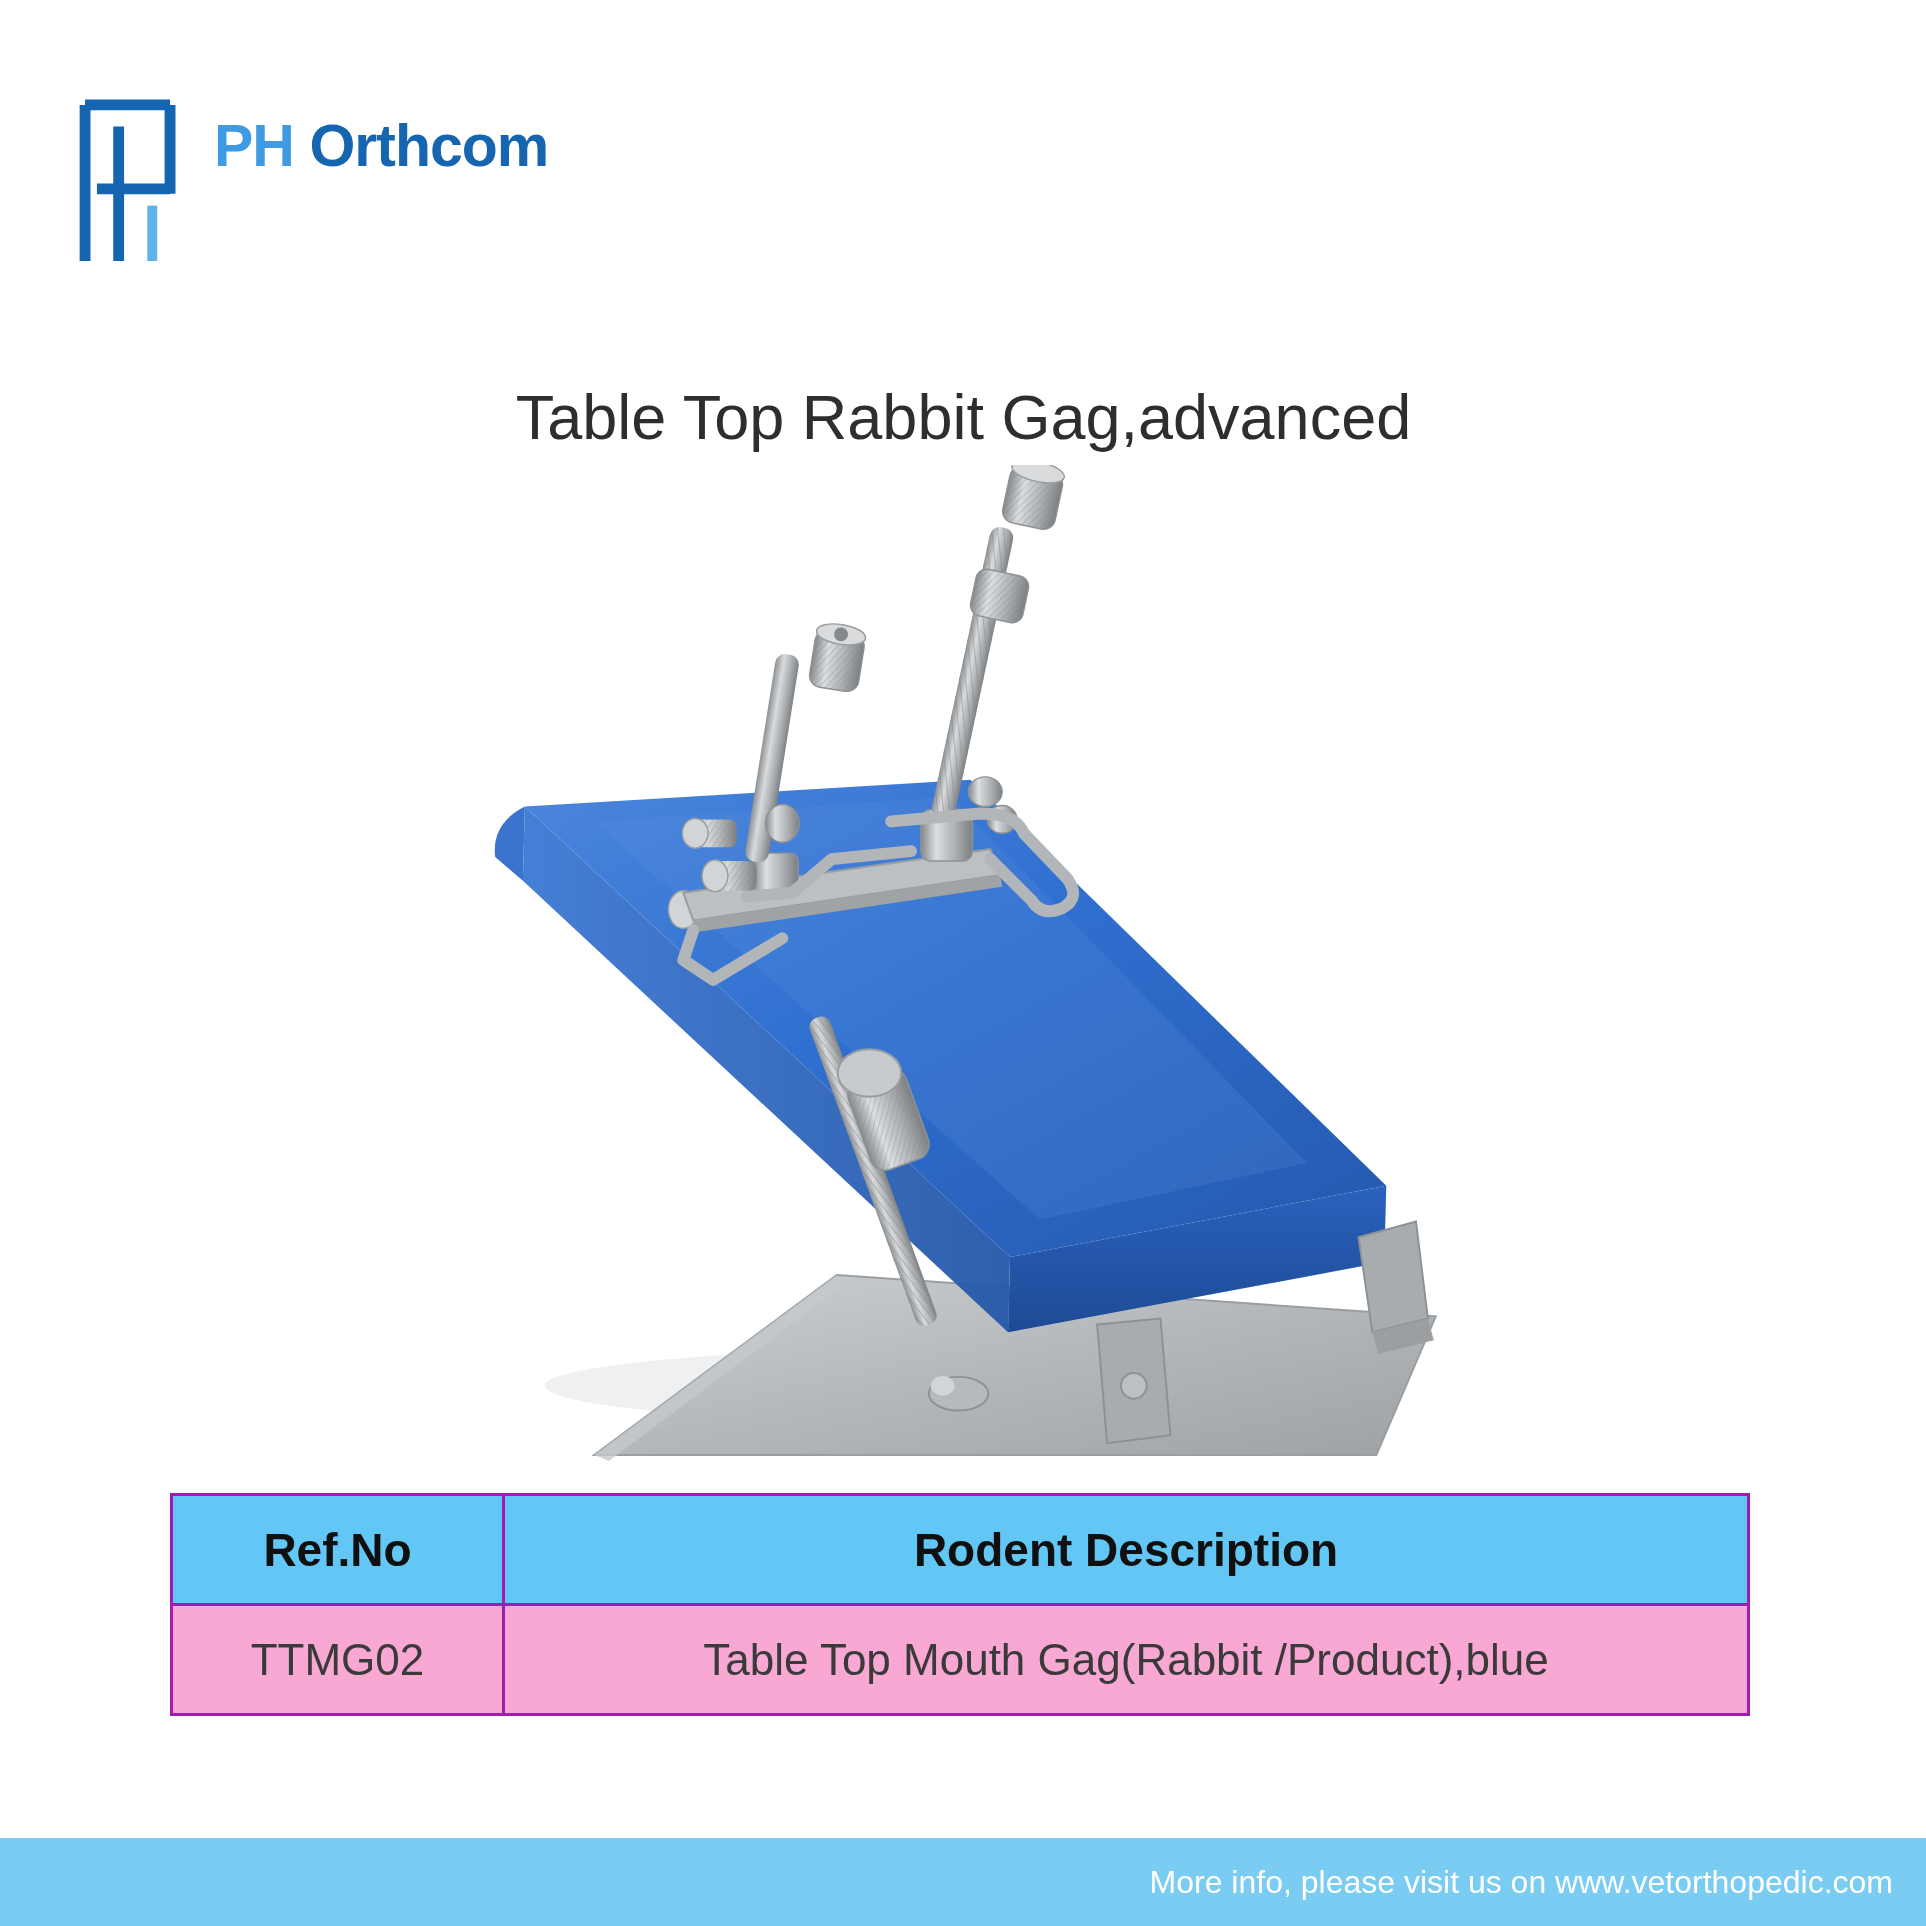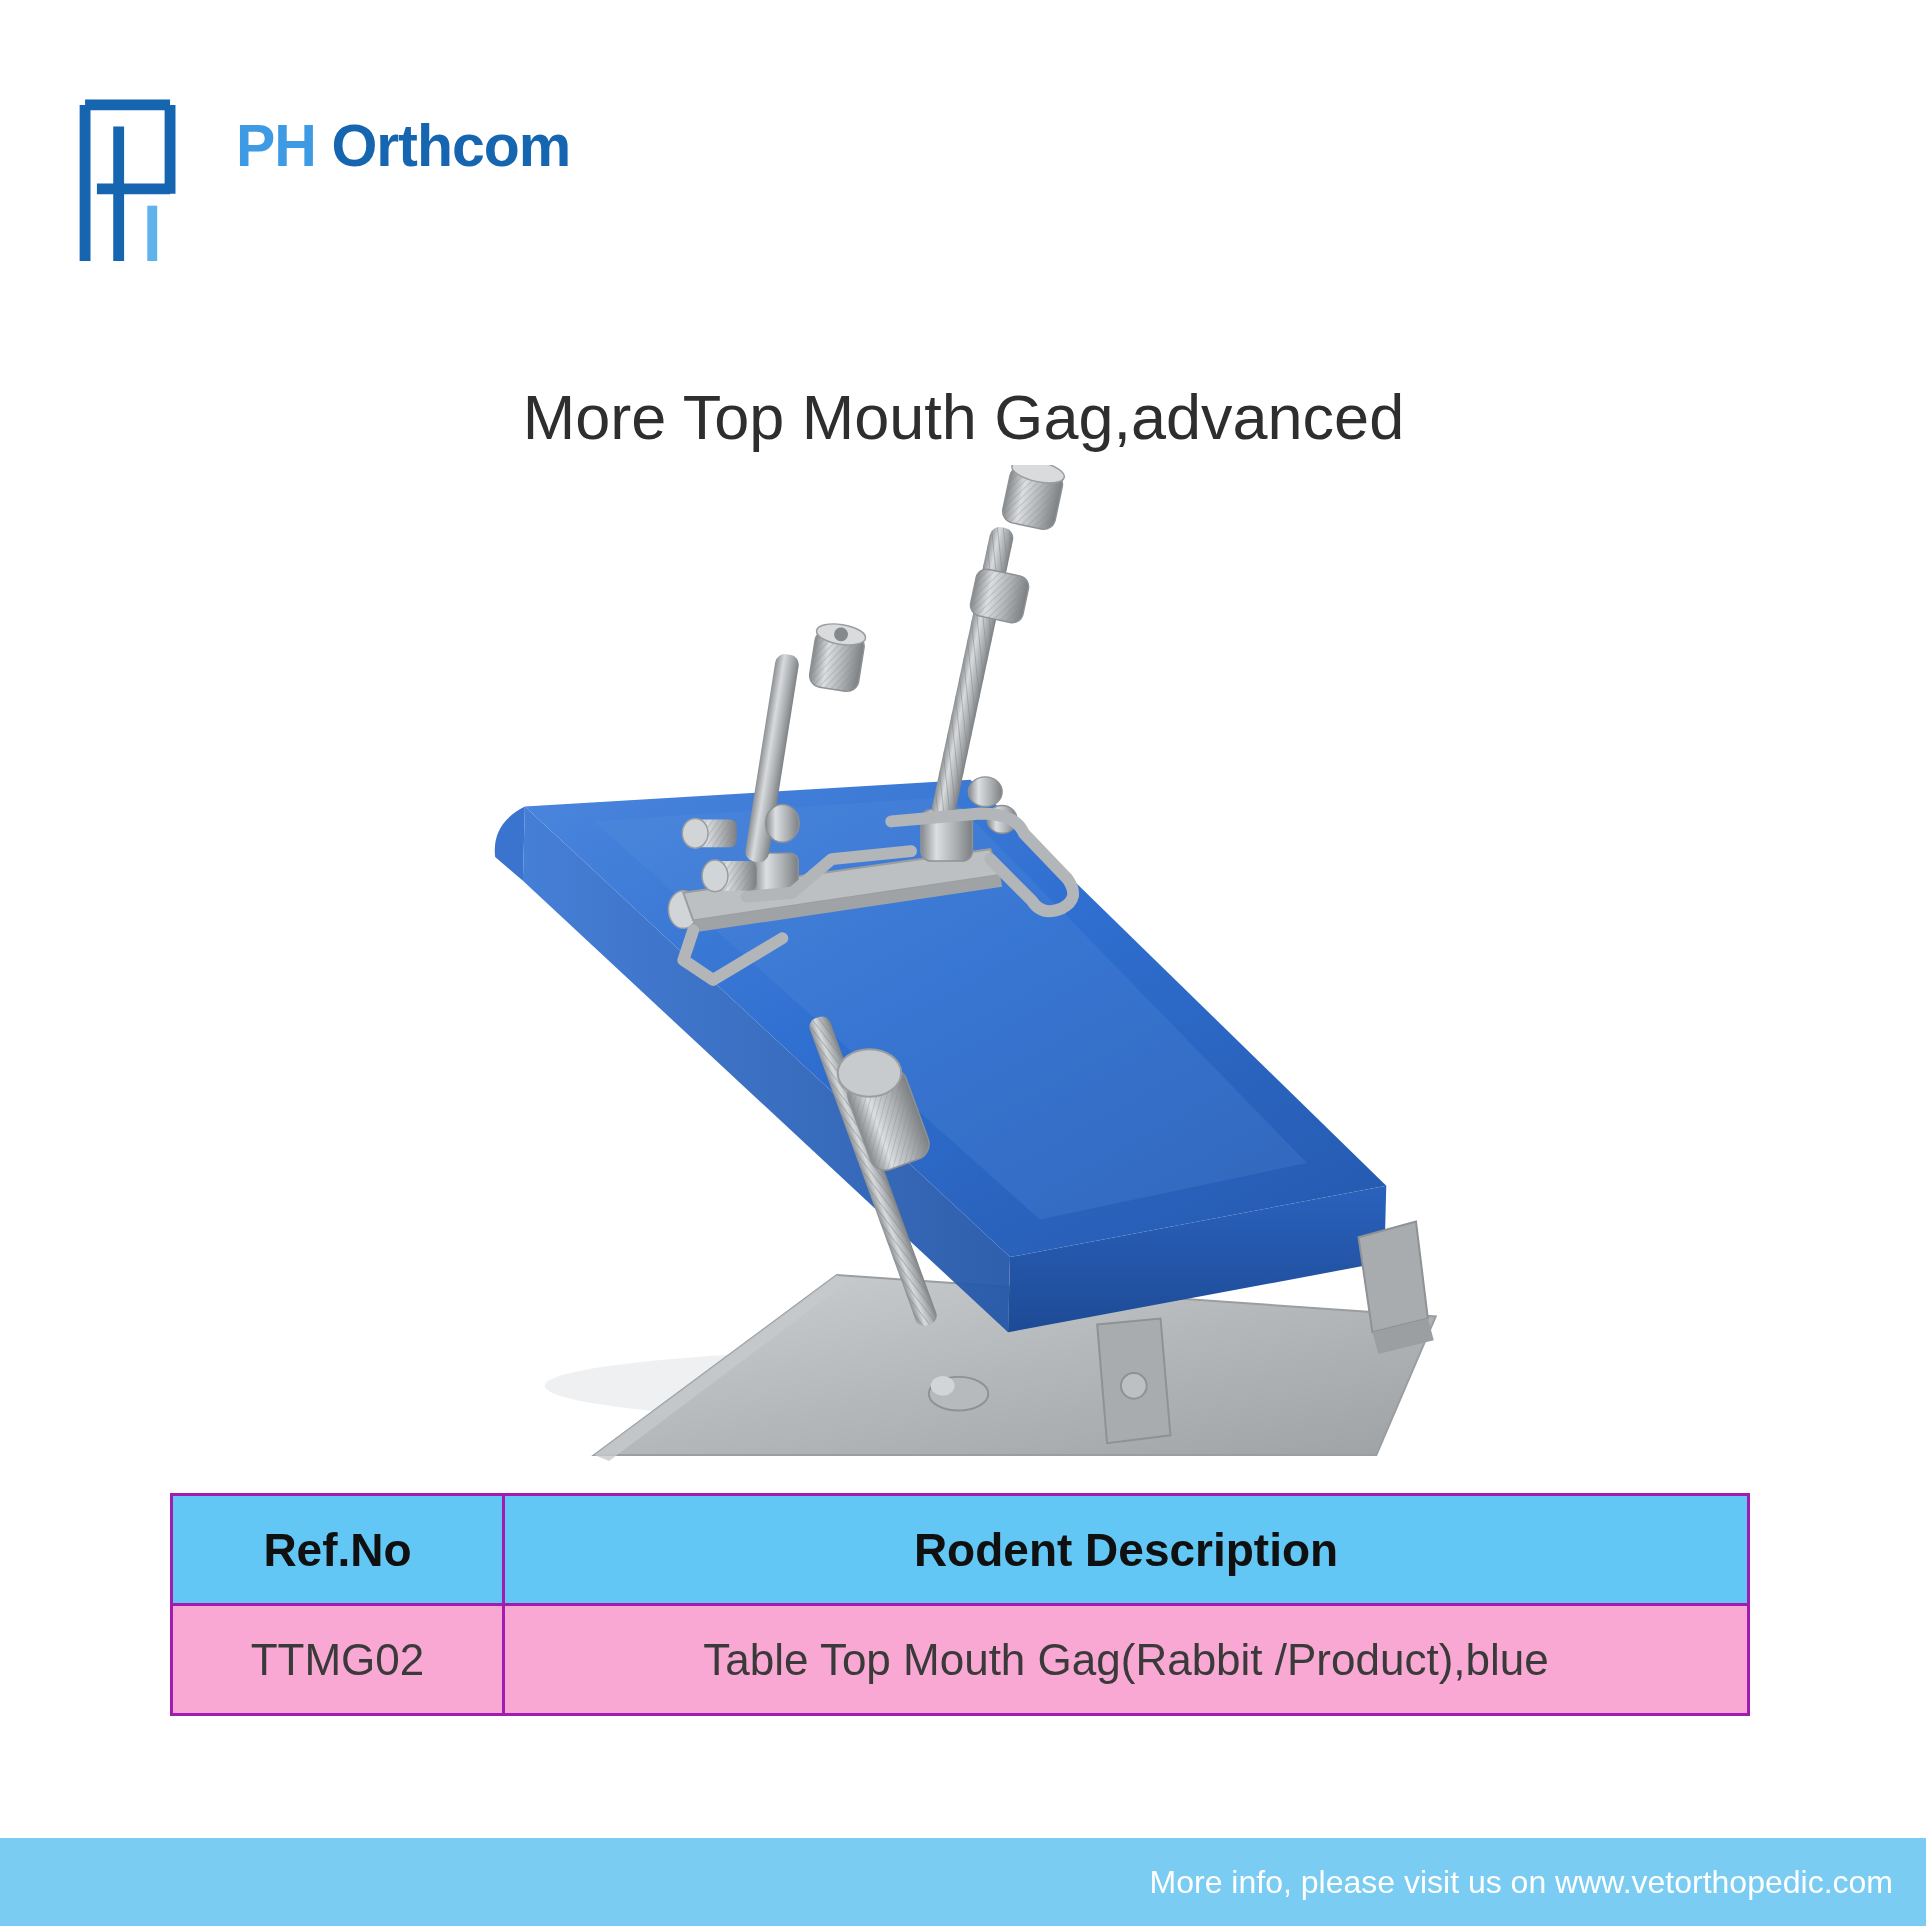--- a/index.html
+++ b/index.html
@@ -27,21 +27,20 @@
   .logo-mark {
     width: 107px;
     height: 166px;
     flex: 0 0 auto;
   }
   .logo-text {
     display: flex;
     flex-direction: column;
     justify-content: space-between;
     padding-top: 22px;
-    margin-left: 22px;
   }
   .logo-wordmark {
     font-size: 59px;
     font-weight: bold;
     letter-spacing: -1px;
     line-height: 1;
     white-space: nowrap;
   }
   .logo-wordmark .wm-ph {
     color: #3d9ae3;
@@ -160,21 +159,21 @@
       <path d="M74 112 L74 168" stroke="#5fb3ea" stroke-width="10" fill="none"></path>
     </svg>
   </div>
   <div class="logo-text">
     <div class="logo-wordmark">
       <span class="wm-ph">PH</span><span>&nbsp;</span><span class="wm-orthcom">Orthcom</span>
     </div>
   </div>
 </div>
 
-<div class="page-title">More Top Mouth Gag,advanced</div>
+<div class="page-title">Table Top Rabbit Gag,advanced</div>
 
 <div class="photo-area">
 
   <svg class="product-photo" viewBox="0 0 1946 1010" xmlns="http://www.w3.org/2000/svg">
     <defs>
       <linearGradient id="blueTop" x1="0" y1="0" x2="1" y2="1">
         <stop offset="0%" stop-color="#4b86dd"></stop>
         <stop offset="45%" stop-color="#2f6fd0"></stop>
         <stop offset="100%" stop-color="#2558ad"></stop>
       </linearGradient>

